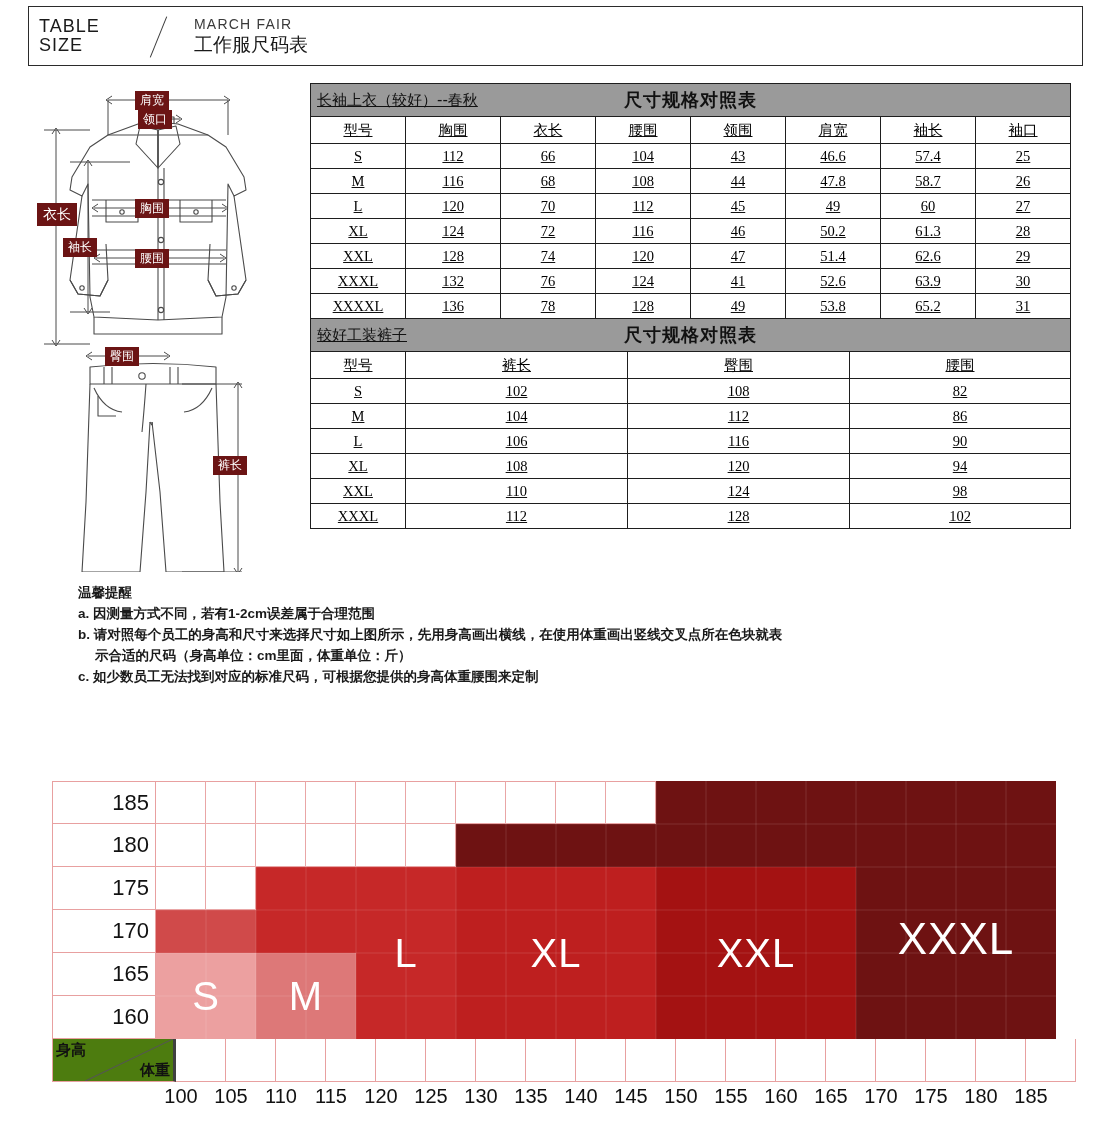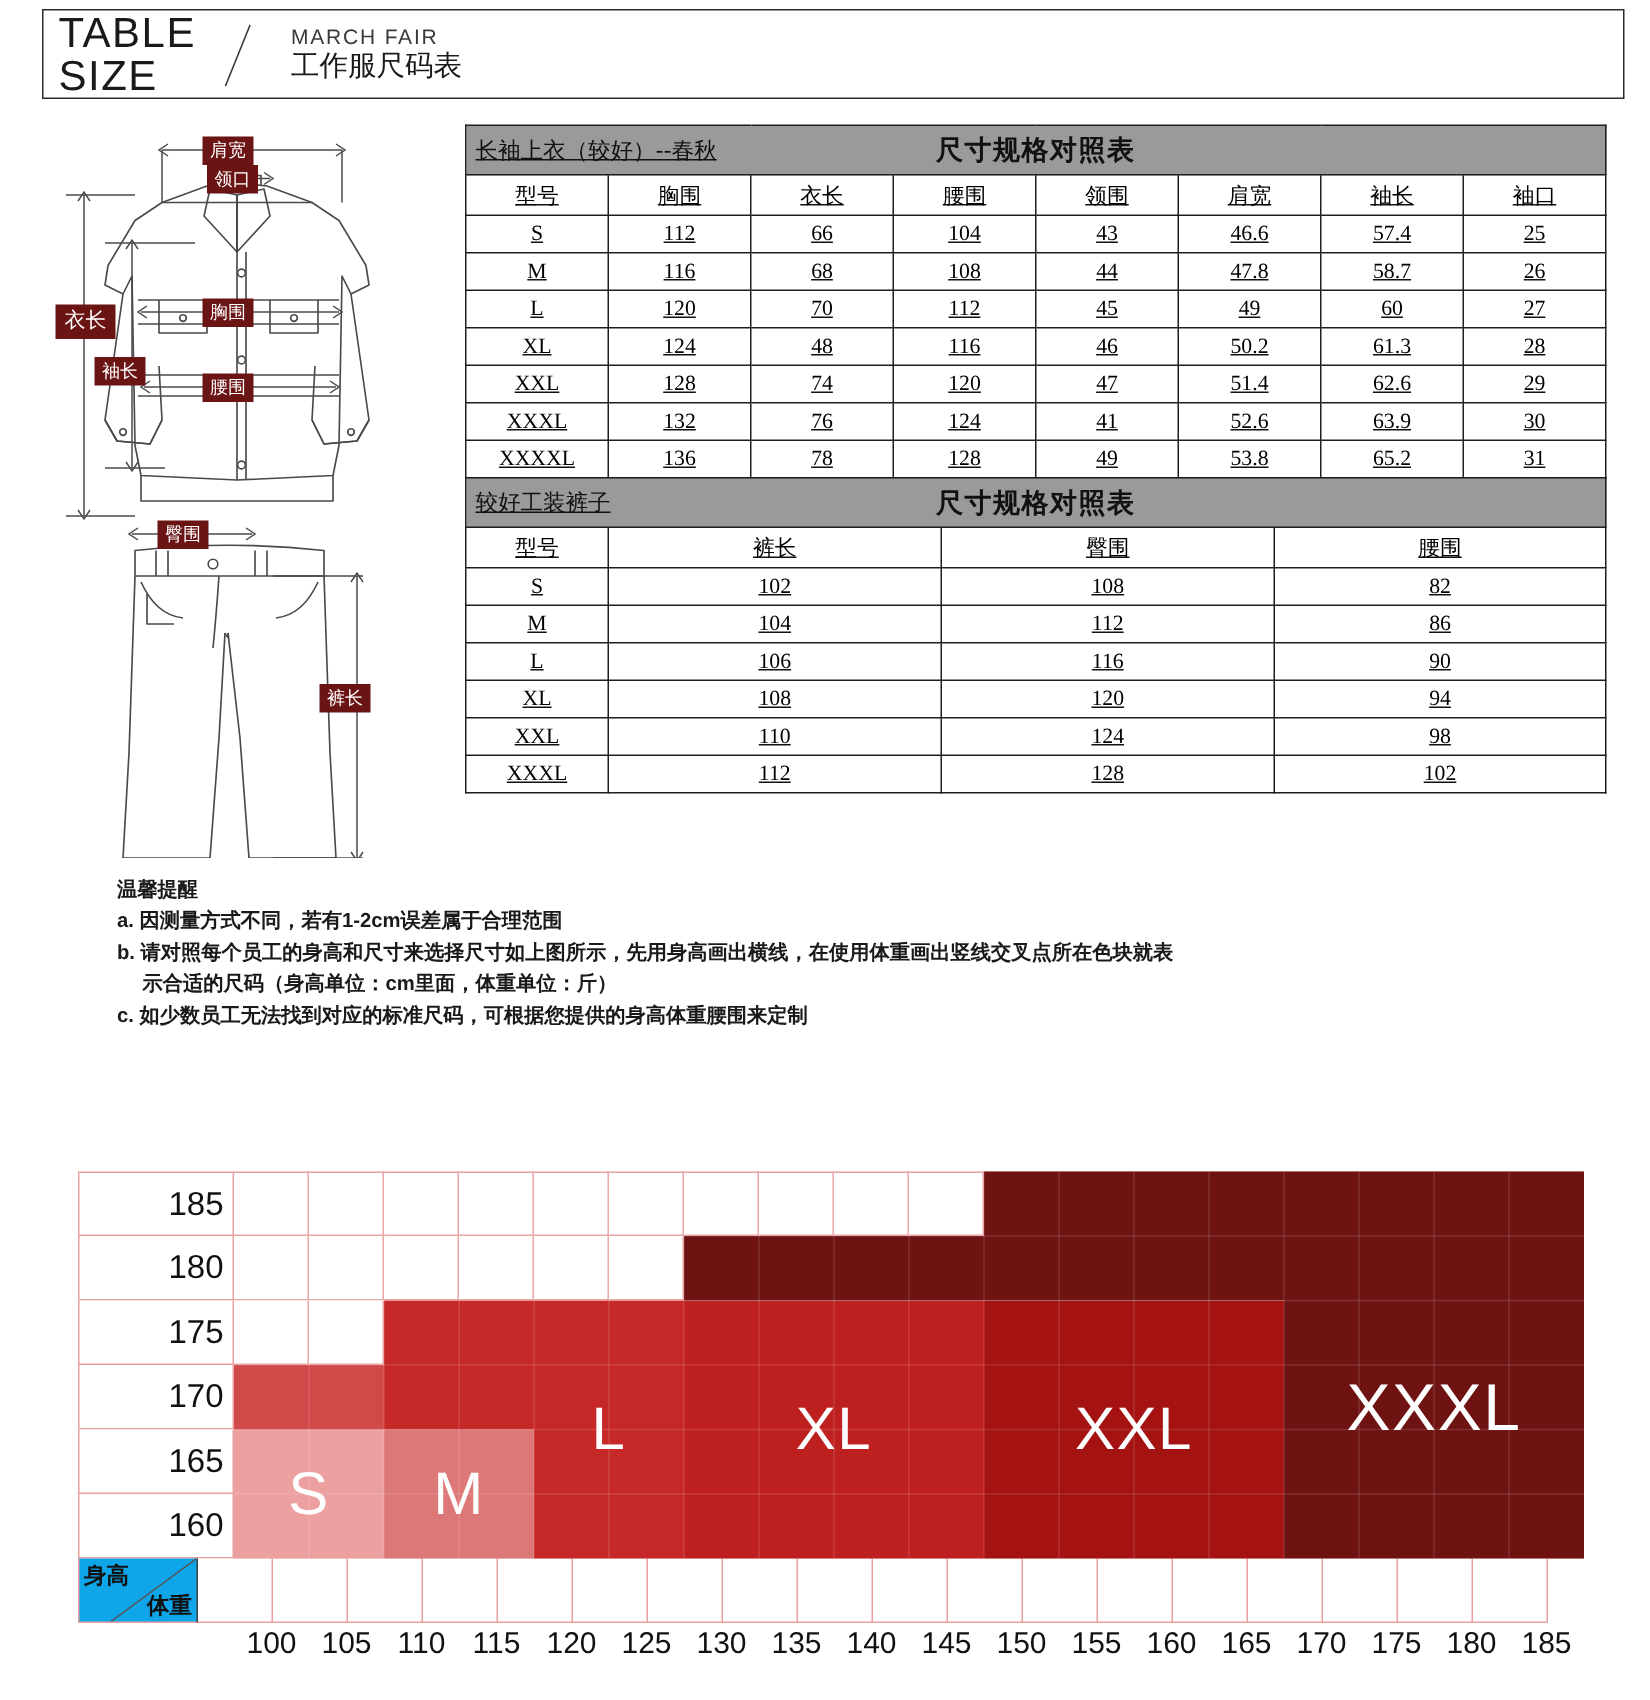--- a/index.html
+++ b/index.html
@@ -17,21 +17,21 @@
   #header-band{
     position:absolute; left:28px; top:6px; width:1055px; height:60px;
     border:1px solid #2b2b2b;
     display:flex; align-items:center;
   }
   #hdr-left{
     width:105px; padding-left:10px;
     display:flex; flex-direction:column; justify-content:center;
     line-height:1.05;
   }
-  #hdr-left .l1,#hdr-left .l2{ font-size:28px; letter-spacing:1px; color:#1a1a1a; font-weight:400;}
+  #hdr-left .l1,#hdr-left .l2{ font-size:18px; letter-spacing:1px; color:#1a1a1a; font-weight:400;}
   #hdr-slash{ width:52px; position:relative; height:100%;}
   #hdr-slash:before{
     content:""; position:absolute; left:24px; top:8px; width:1px; height:44px;
     background:#3a3a3a; transform:rotate(22deg); transform-origin:center;
   }
   #hdr-right{ padding-left:8px; display:flex; flex-direction:column; justify-content:center; line-height:1.15;}
   #hdr-right .en{ font-size:14px; letter-spacing:1.2px; color:#3a3a3a;}
   #hdr-right .cn{ font-size:19px; color:#1a1a1a; margin-top:2px;}
 
   
@@ -91,22 +91,22 @@
     width:104px; border-right:1px solid #e8a0a0;
     display:flex; align-items:center; justify-content:flex-end;
     padding-right:6px; background:#fff;
     font-size:22px; color:#111; font-family:"Liberation Sans",sans-serif;
   }
   #hm-grid .hrow:first-child .hcell{ border-top:1px solid #e8a0a0; }
   #hm-grid .hrow .hcell:first-child{ border-left:1px solid #e8a0a0; }
 
   
   .hcell.corner{
-    width:80px; height:43px; position:relative; background:#0ea5e9;
-    border-right:1px solid #404040; border-bottom:1px solid #e8a0a0;
+    width:124px; height:43px; position:relative; background:#4d7c0f;
+    border-right:3px solid #404040; border-bottom:1px solid #e8a0a0;
   }
   .corner-diag{
     position:absolute; left:0; top:0; width:100%; height:100%;
   }
   .corner-t{ position:absolute; font-size:15px; font-weight:bold; color:#111;
              font-family:"DejaVu Sans",sans-serif;}
   .corner-t.h{ left:3px; top:2px; }
   .corner-t.w{ right:3px; bottom:1px; }
 
   
@@ -315,21 +315,21 @@
         <td>70</td>
         <td>112</td>
         <td>45</td>
         <td>49</td>
         <td>60</td>
         <td>27</td>
       </tr>
       <tr>
         <td>XL</td>
         <td>124</td>
-        <td>48</td>
+        <td>72</td>
         <td>116</td>
         <td>46</td>
         <td>50.2</td>
         <td>61.3</td>
         <td>28</td>
       </tr>
       <tr>
         <td>XXL</td>
         <td>128</td>
         <td>74</td>

